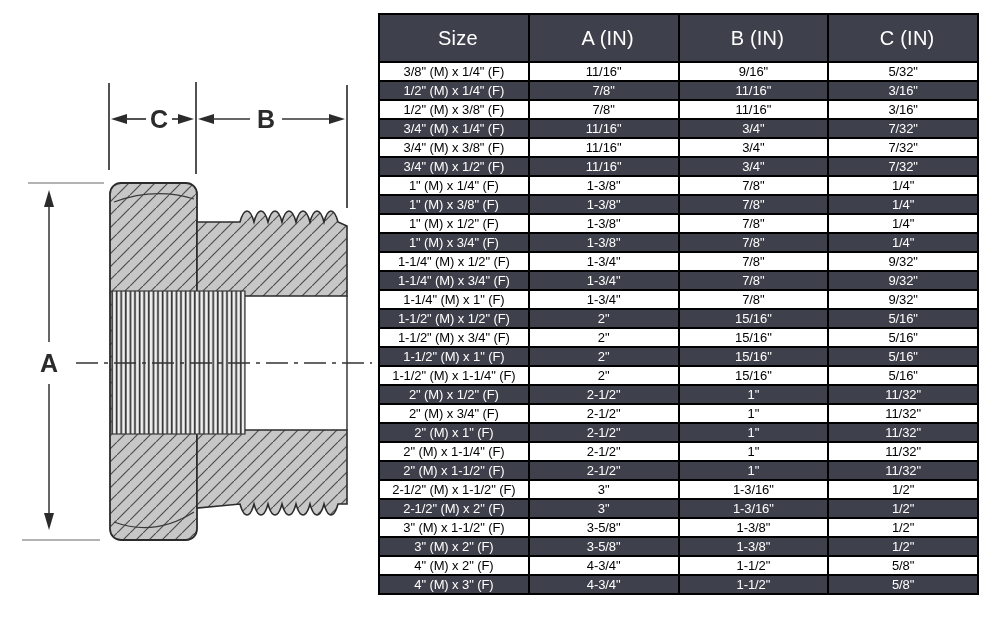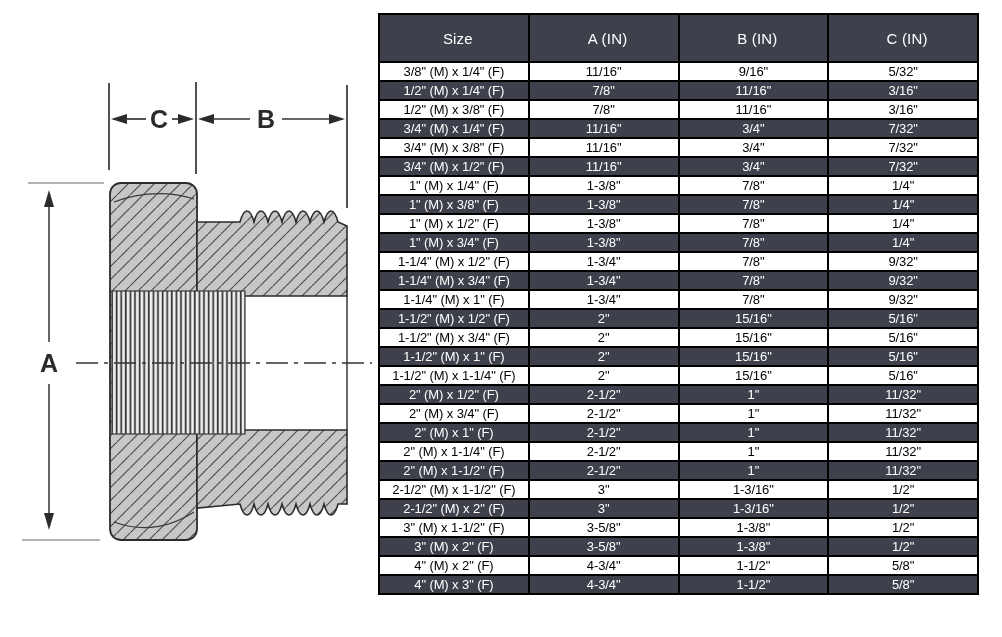--- a/index.html
+++ b/index.html
@@ -31,21 +31,21 @@
   table.spec {
     width: 100%;
     border-collapse: collapse;
     table-layout: fixed;
     font-family: "Liberation Sans", sans-serif;
   }
   table.spec th {
     height: 48px;
     background: var(--dark-bg, #3e414b);
     color: var(--header-text, #ffffff);
-    font-size: 15px;
+    font-size: 20px;
     font-weight: 400;
     letter-spacing: 0.2px;
     border: 2px solid var(--border-c, #000);
     text-align: center;
     vertical-align: middle;
     padding-left: 8px;
   }
   table.spec td {
     height: 16px;
     padding: 1px 2px;

